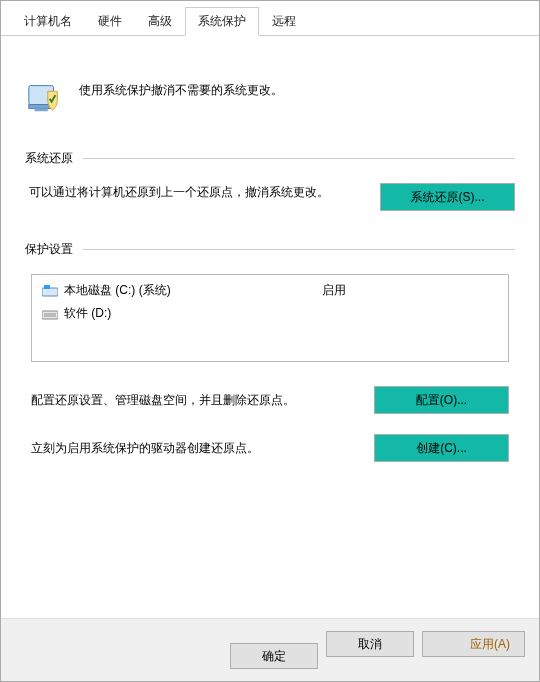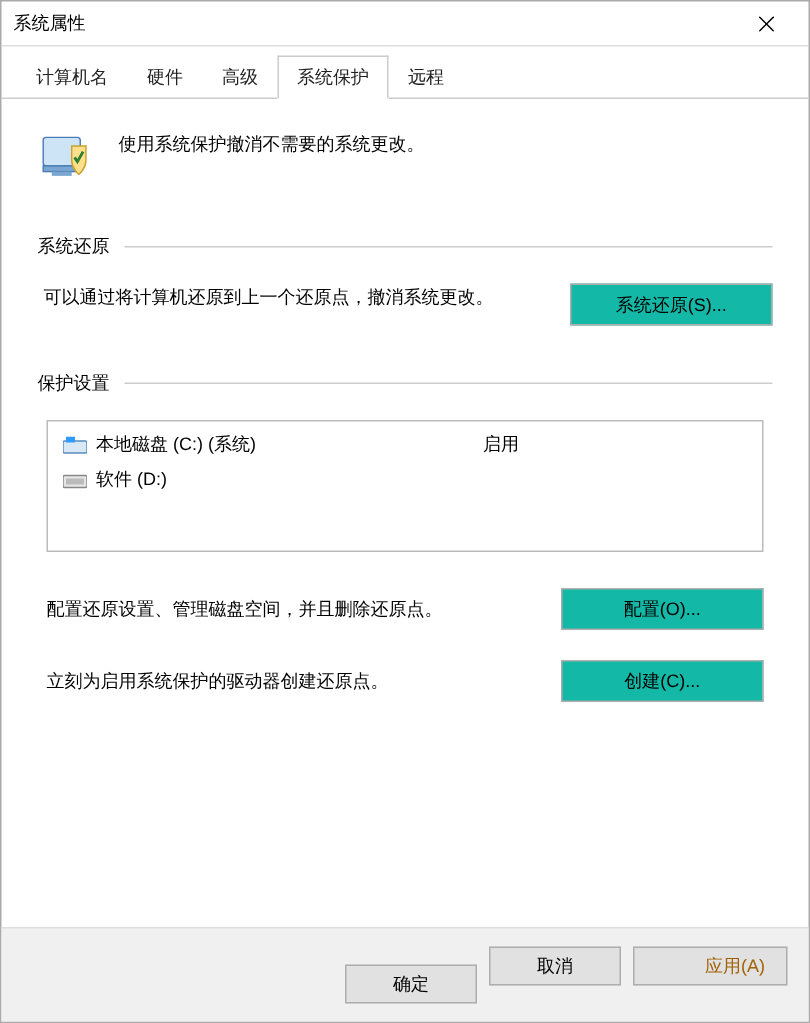--- a/index.html
+++ b/index.html
@@ -62,20 +62,21 @@
   .content {
     flex: 1;
     padding: 18px 24px 10px 24px;
     overflow: hidden;
   }
   .intro-row {
     display: flex;
     align-items: flex-start;
     gap: 16px;
     margin-bottom: 34px;
+    margin-top: 24px;
   }
   .shield-icon {
     width: 38px;
     height: 38px;
     flex-shrink: 0;
   }
   .intro-text { padding-top: 4px; }
   .section { margin-bottom: 22px; }
   .section-header {
     display: flex;
@@ -156,29 +157,20 @@
     background: #f0f0f0;
   }
   .footer .btn { min-width: 88px; height: 26px; background:#e1e1e1; }
   .footer .btn.primary { background:#e1e1e1;margin-top:12px; }
 </style>
 </head>
 <body>
 
 <div class="window">
 
-  <div class="titlebar">
-    <div class="titlebar-title">系统属性</div>
-    <div class="close-btn">
-      <svg width="10" height="10" viewBox="0 0 10 10">
-        <line x1="0" y1="0" x2="10" y2="10" stroke="#000" stroke-width="1"></line>
-        <line x1="10" y1="0" x2="0" y2="10" stroke="#000" stroke-width="1"></line>
-      </svg>
-    </div>
-  </div>
 
   <div class="tabstrip">
     <div class="tab">计算机名</div>
     <div class="tab">硬件</div>
     <div class="tab">高级</div>
     <div class="tab active">系统保护</div>
     <div class="tab">远程</div>
   </div>
 
   <div class="content">

